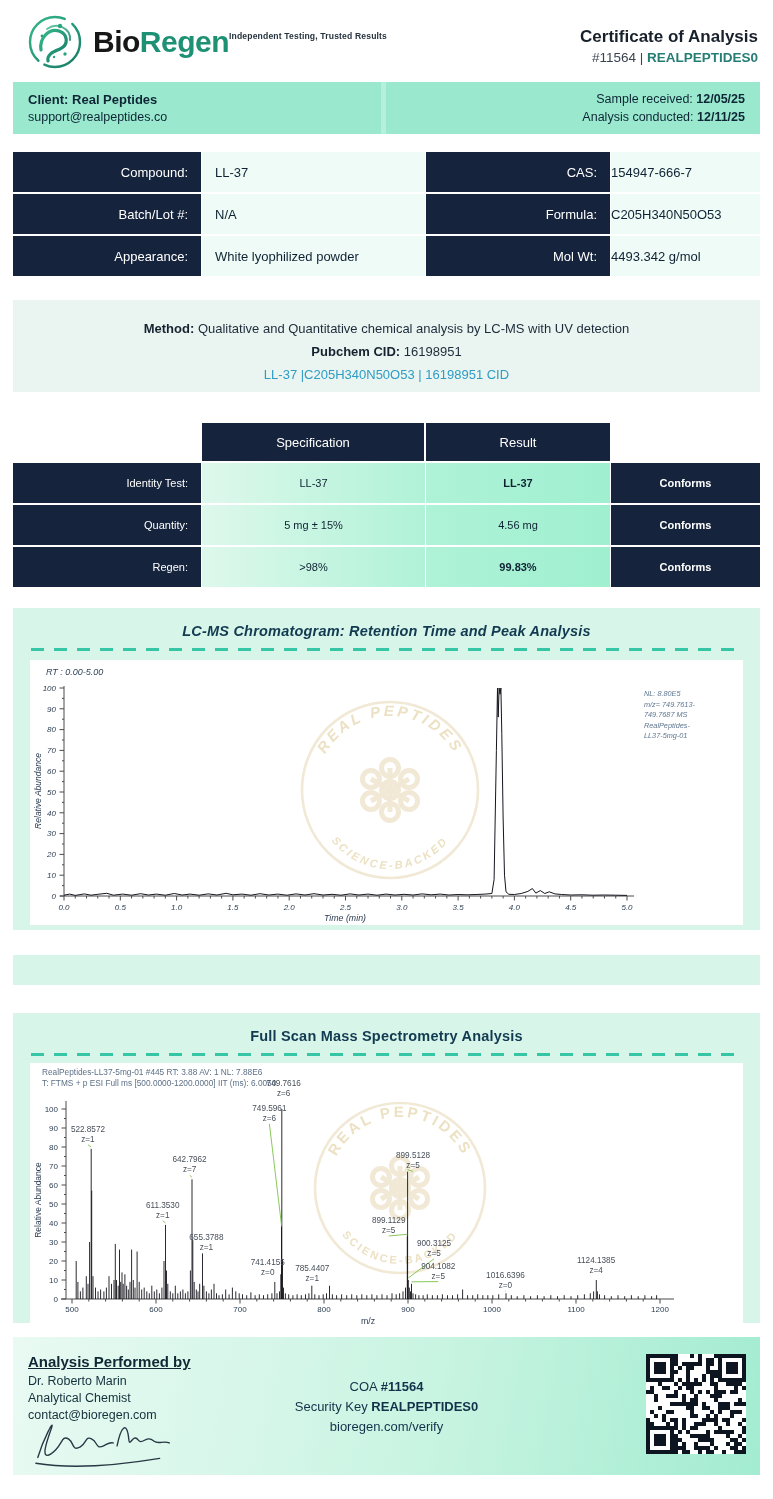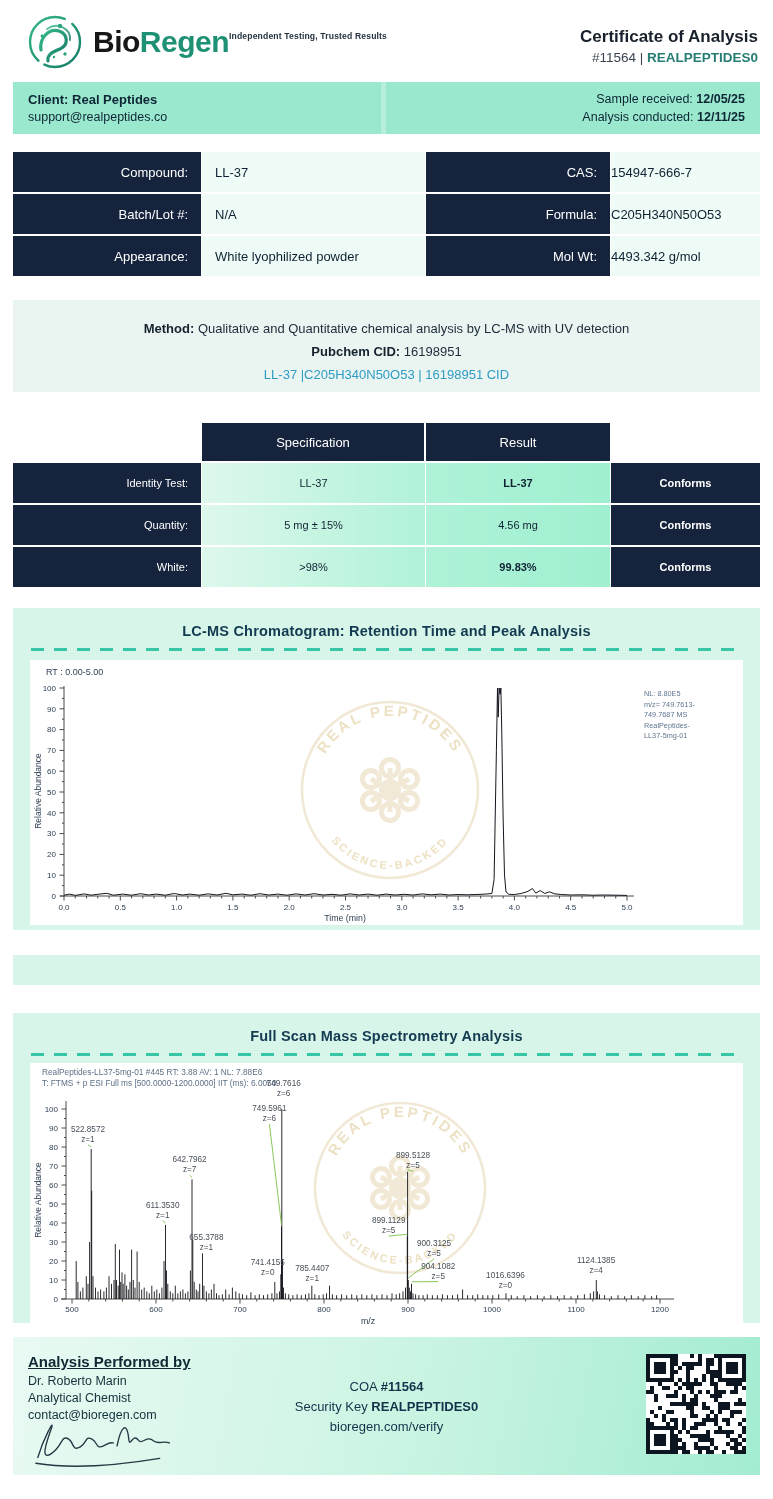--- a/index.html
+++ b/index.html
@@ -50,21 +50,21 @@
   .sp-h3{left:413px;width:184px;}
   .sp-row{position:relative;height:40px;margin-bottom:2px;}
   .sp-cell{position:absolute;top:0;height:40px;display:flex;align-items:center;font-size:11px;box-sizing:border-box;}
   .sp-label{left:0;width:188px;background:#15233c;color:#fff;justify-content:flex-end;padding-right:13px;}
   .sp-spec{left:189px;width:223px;background:linear-gradient(90deg,#def8ec,#b0f2d8);color:#0e2233;justify-content:center;}
   .sp-res{left:413px;width:184px;background:linear-gradient(90deg,#aff2d7,#9ff0d0);color:#0e2233;justify-content:center;}
   .sp-status{left:598px;right:0;background:#15233c;color:#fff;font-weight:700;justify-content:center;}
 
   
   .panel-section{position:absolute;left:13px;right:13px;background:#d7f5e9;}
-  #chroma-section{top:608px;height:322px;}
+  #chroma-section{top:608px;height:322px;font-style:italic;}
   #ms-section{top:1013px;height:310px;}
   .sec-title{text-align:center;font-size:14.5px;font-weight:700;color:#123a50;padding-top:15px;letter-spacing:0.2px;}
   .dash-line{height:3px;margin:9px 18px 0;background:repeating-linear-gradient(90deg,#36c6a6 0 13px,transparent 13px 23px);}
   .chart-panel{position:absolute;left:17px;right:17px;top:52px;height:265px;background:#fff;}
   #ms-section .chart-panel{top:50px;}
   .chart-panel svg{display:block;width:100%;height:100%;}
 
   .spacer-band{position:absolute;top:955px;left:13px;right:13px;height:30px;background:#d7f5e9;}
 
   
@@ -158,21 +158,21 @@
       <div class="sp-cell sp-res" style="font-weight: 700;">LL-37</div>
       <div class="sp-cell sp-status">Conforms</div>
     </div>
     <div class="sp-row">
       <div class="sp-cell sp-label">Quantity:</div>
       <div class="sp-cell sp-spec">5 mg ± 15%</div>
       <div class="sp-cell sp-res" style="font-weight: 400;">4.56 mg</div>
       <div class="sp-cell sp-status">Conforms</div>
     </div>
     <div class="sp-row">
-      <div class="sp-cell sp-label">White:</div>
+      <div class="sp-cell sp-label">Regen:</div>
       <div class="sp-cell sp-spec">&gt;98%</div>
       <div class="sp-cell sp-res" style="font-weight: 700;">99.83%</div>
       <div class="sp-cell sp-status">Conforms</div>
     </div>
   </div>
 
   <div class="panel-section" id="chroma-section">
     <div class="sec-title">LC-MS Chromatogram: Retention Time and Peak Analysis</div>
     <div class="dash-line"></div>
     <div class="chart-panel">

